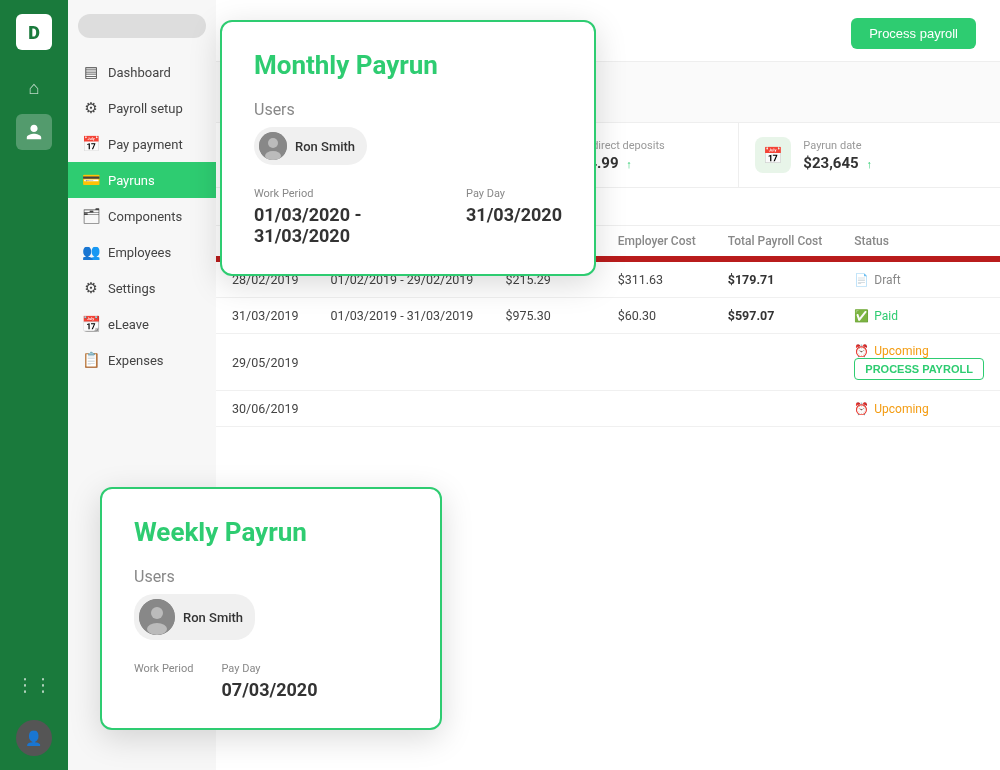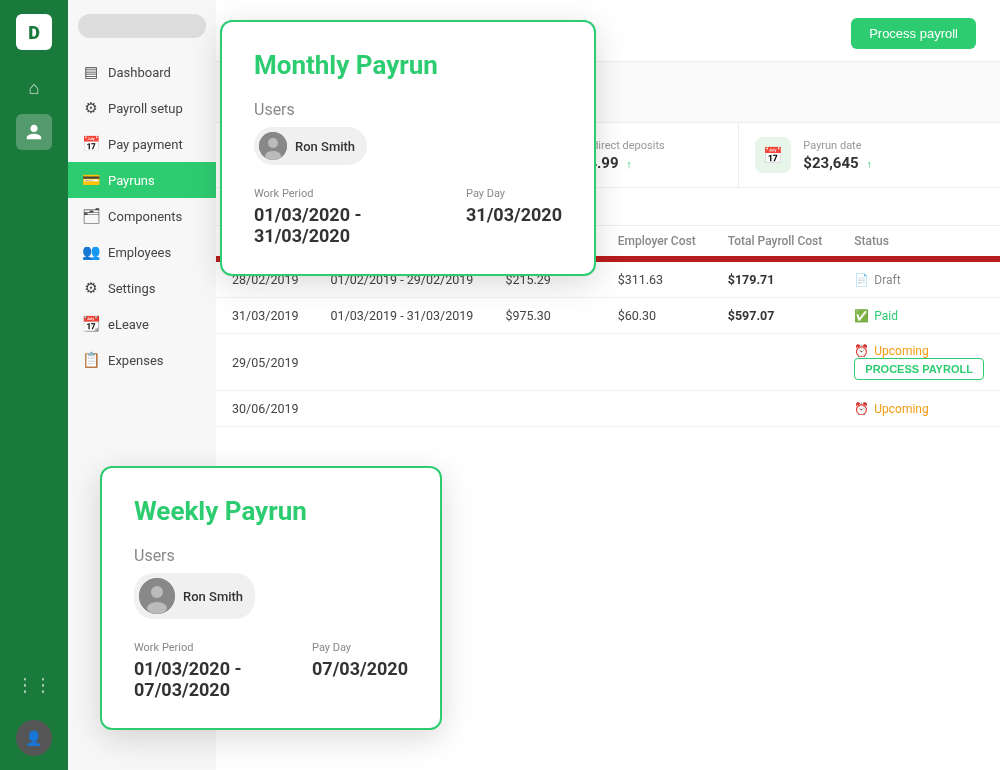--- a/index.html
+++ b/index.html
@@ -518,20 +518,19 @@
         <circle cx="18" cy="18" r="18" fill="#888"></circle>
         <circle cx="18" cy="14" r="6" fill="#bbb"></circle>
         <ellipse cx="18" cy="30" rx="10" ry="6" fill="#bbb"></ellipse>
       </svg>
     </div>
     <span>Ron Smith</span>
   </div>
   <div class="period-row">
     <div class="period-group">
       <div class="period-label">Work Period</div>
-      <div class="period-value">01/03/2020 - 07/03/2020</div>
     </div>
     <div class="period-group">
       <div class="period-label">Pay Day</div>
       <div class="period-value">07/03/2020</div>
     </div>
   </div>
 </div>
 
 </body></html>

